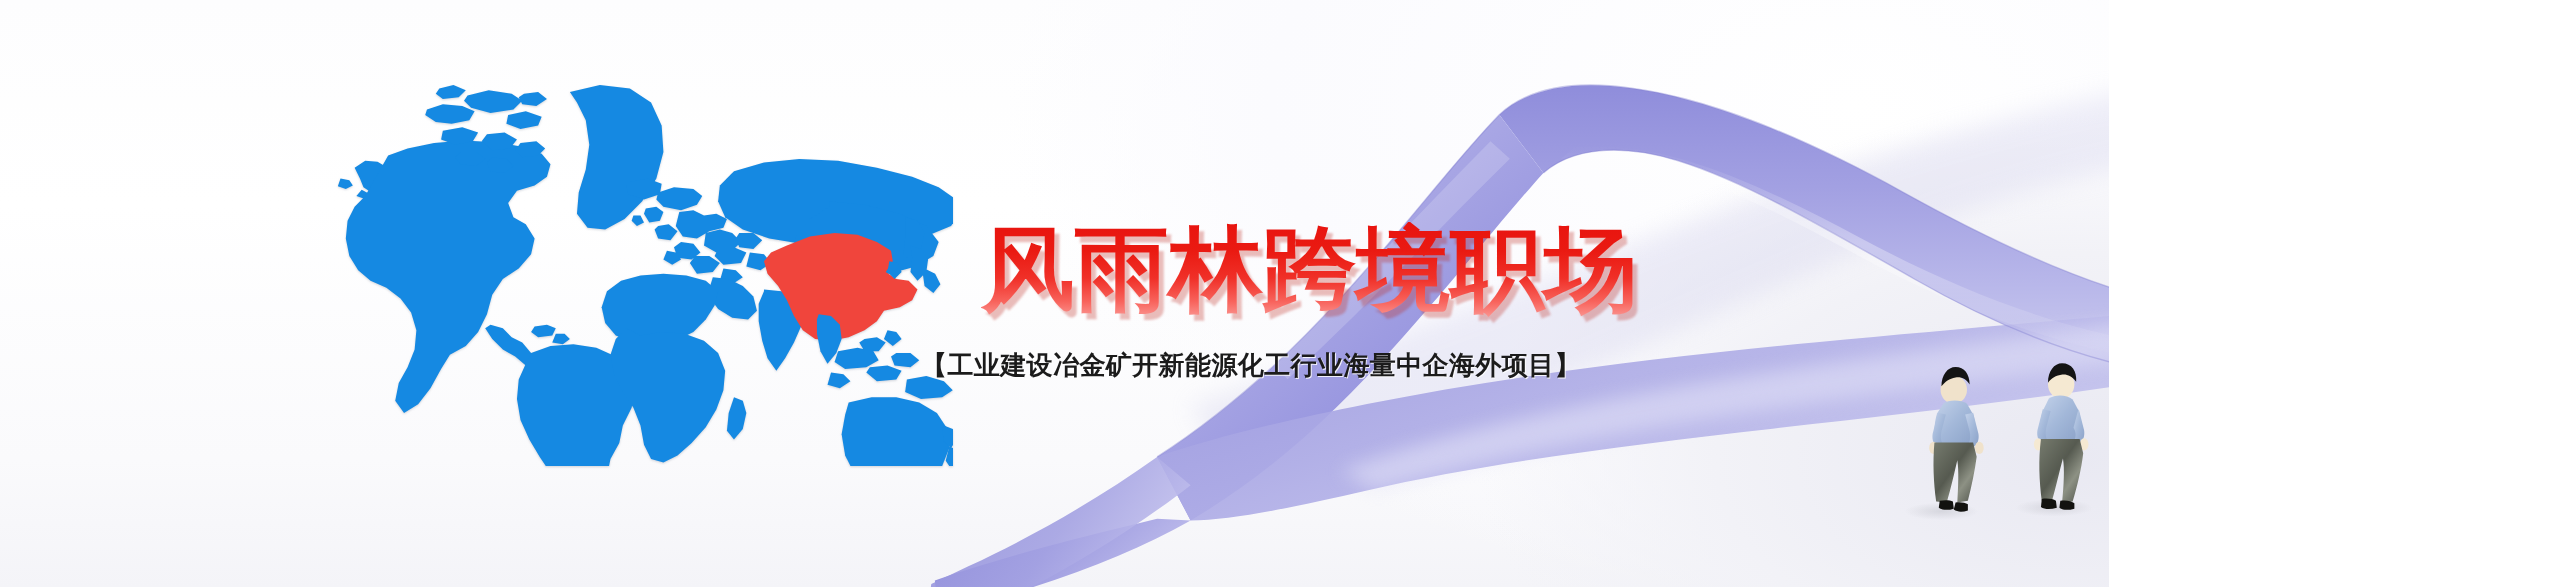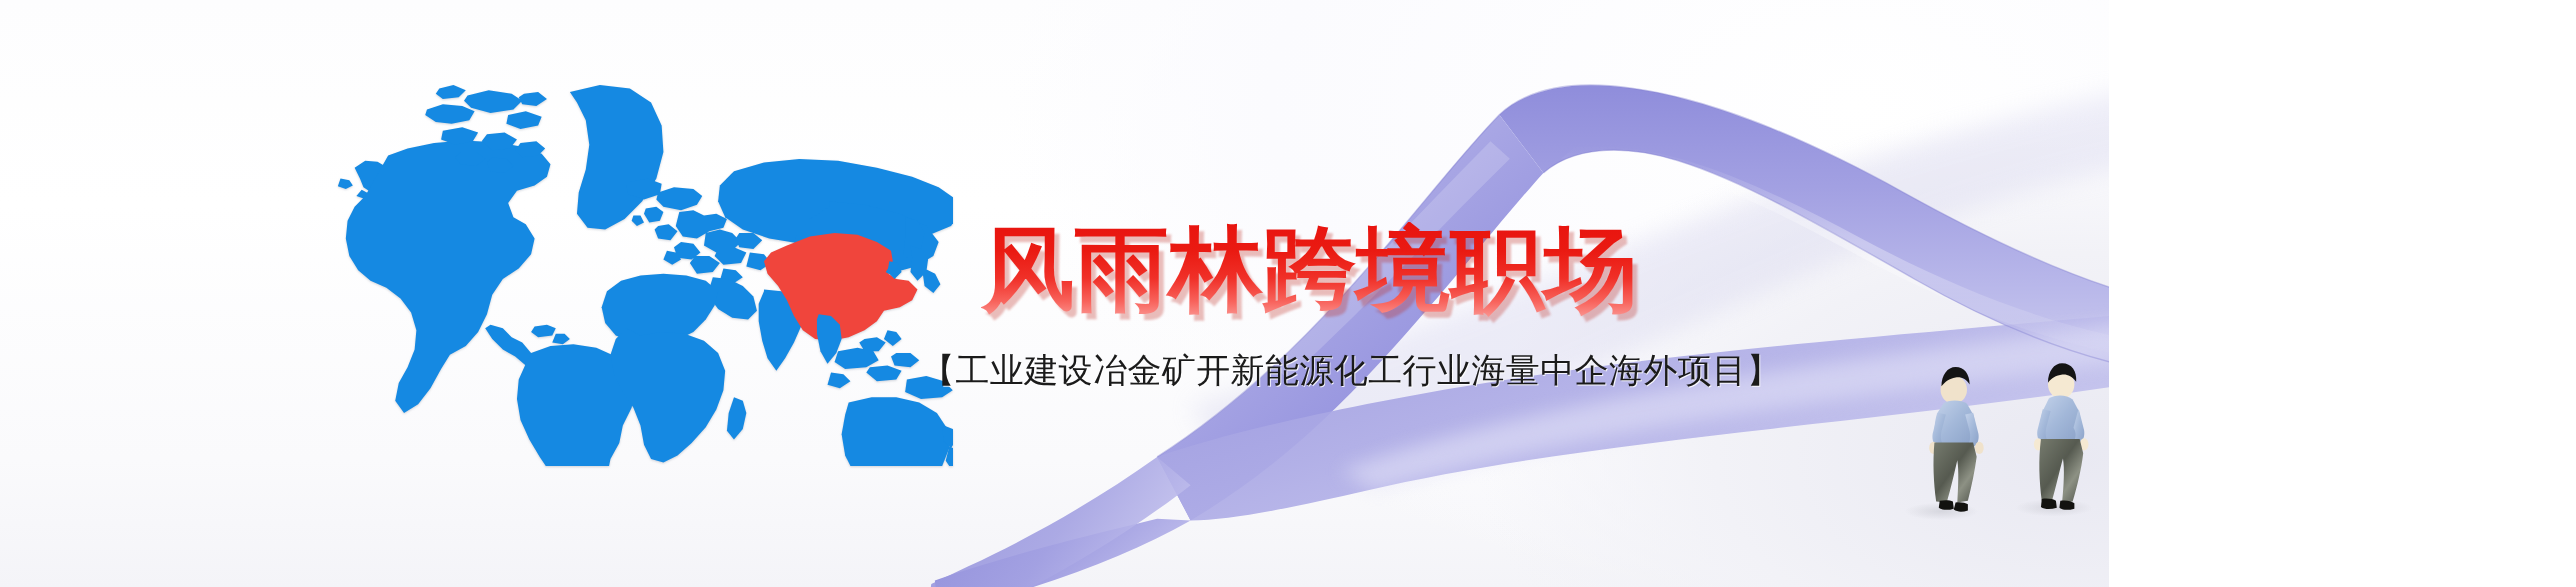--- a/index.html
+++ b/index.html
@@ -65,22 +65,22 @@
     transform:scaleX(1.02);
     transform-origin:left center;
     filter:blur(0.9px);
   }
 
   
   .subtitle{
     position:absolute;
     white-space:nowrap;
     font-family:"DejaVu Sans","Liberation Sans",sans-serif;
-    font-size:34px;
-    font-weight:400;
+    font-size:26px;
+    font-weight:700;
     color:#1b1b1b;
     letter-spacing:0.4px;
     text-shadow:0.9px 0.9px 0 rgba(255,255,255,.85);
   }
   #subtitle-line-1{ left:921px; top:348px; }
   #subtitle-line-2{ left:1094px; top:389px; }
 
   
   #figurine-scene{
     position:absolute;

